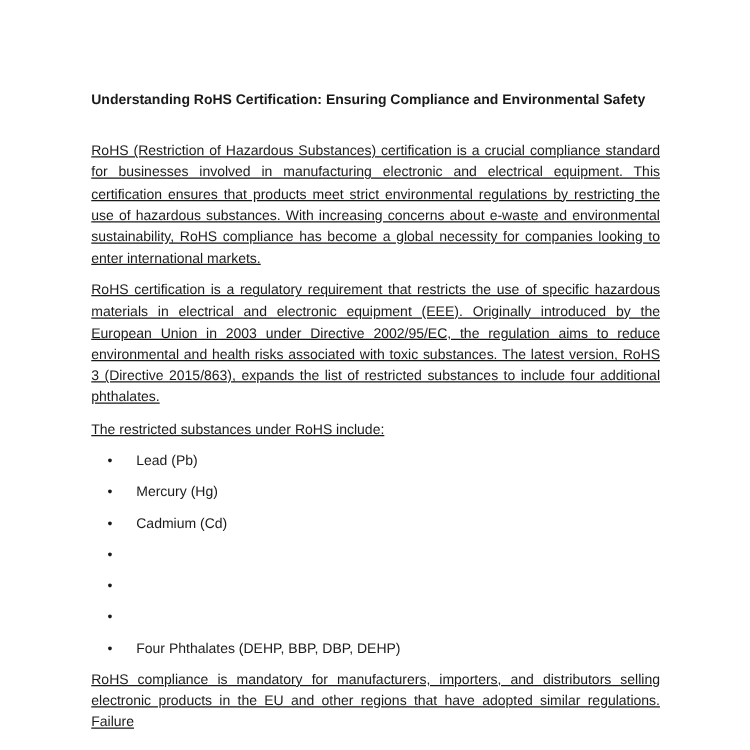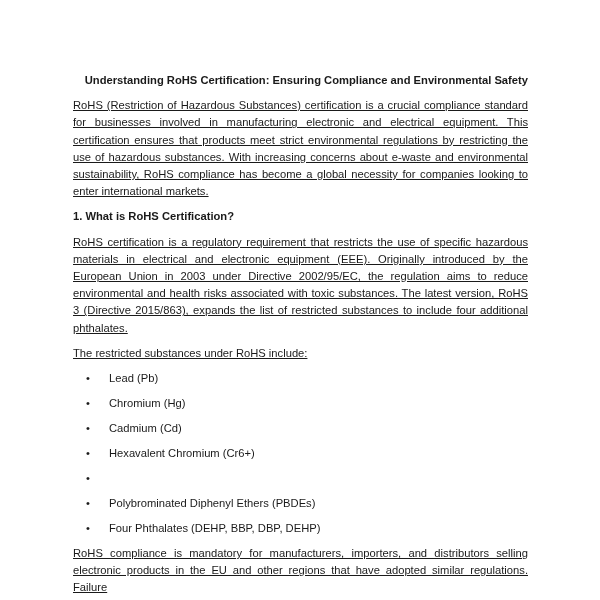--- a/index.html
+++ b/index.html
@@ -2,40 +2,39 @@
 <html><head>
   <meta charset="utf-8">
   <style>
     html, body { margin: 0; padding: 0; background: #ffffff; }
     body { width: 600px; height: 600px; overflow: hidden; position: relative; }
     .page {
       position: absolute; left: 73px; top: 72px; width: 455px;
       font-family: "Liberation Sans", sans-serif;
       font-size: 11.2px; line-height: 17.2px; color: #1a1a1a;
     }
-    .title { font-weight: bold; margin: 0 0 8px 0; text-align: right; }
+    .title { font-weight: bold; margin: 0 0 24px 0; }
     p { margin: 0 0 8px 0; text-align: justify; text-decoration: underline; }
     p.last-partial { margin-bottom: 0; }
     h2 { font-size: 11.2px; font-weight: bold; margin: 0 0 8px 0; line-height: 17.2px; }
     ul { list-style: none; margin: 0 0 6px 0; padding: 0; }
     li { position: relative; padding-left: 36px; height: 17.2px; margin-bottom: 7.8px; }
     li .bullet { position: absolute; left: 13px; top: 0; }
   </style>
 </head>
 <body>
 
 <div class="page">
   <div class="title">Understanding RoHS Certification: Ensuring Compliance and Environmental Safety</div>
   <p>RoHS (Restriction of Hazardous Substances) certification is a crucial compliance standard for businesses involved in manufacturing electronic and electrical equipment. This certification ensures that products meet strict environmental regulations by restricting the use of hazardous substances. With increasing concerns about e-waste and environmental sustainability, RoHS compliance has become a global necessity for companies looking to enter international markets.</p>
-  <h2>1. What is RoHS Certification?</h2>
   <p>RoHS certification is a regulatory requirement that restricts the use of specific hazardous materials in electrical and electronic equipment (EEE). Originally introduced by the European Union in 2003 under Directive 2002/95/EC, the regulation aims to reduce environmental and health risks associated with toxic substances. The latest version, RoHS 3 (Directive 2015/863), expands the list of restricted substances to include four additional phthalates.</p>
   <p>The restricted substances under RoHS include:</p>
   <ul>
     <li><span class="bullet">•</span><span>Lead (Pb)</span></li>
-    <li><span class="bullet">•</span><span>Chromium (Hg)</span></li>
+    <li><span class="bullet">•</span><span>Mercury (Hg)</span></li>
     <li><span class="bullet">•</span><span>Cadmium (Cd)</span></li>
-    <li><span class="bullet">•</span><span>Hexavalent Chromium (Cr6+)</span></li>
     <li><span class="bullet">•</span></li>
-    <li><span class="bullet">•</span><span>Polybrominated Diphenyl Ethers (PBDEs)</span></li>
+    <li><span class="bullet">•</span></li>
+    <li><span class="bullet">•</span></li>
     <li><span class="bullet">•</span><span>Four Phthalates (DEHP, BBP, DBP, DEHP)</span></li>
   </ul>
   <p class="last-partial">RoHS compliance is mandatory for manufacturers, importers, and distributors selling electronic products in the EU and other regions that have adopted similar regulations. Failure</p>
 </div>
 
 </body></html>

